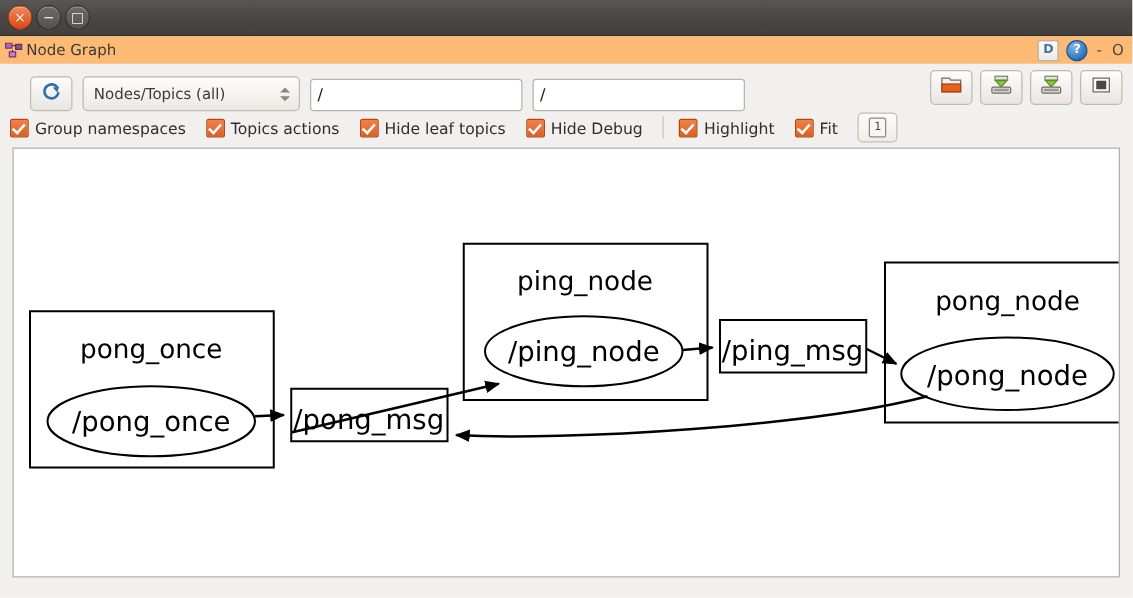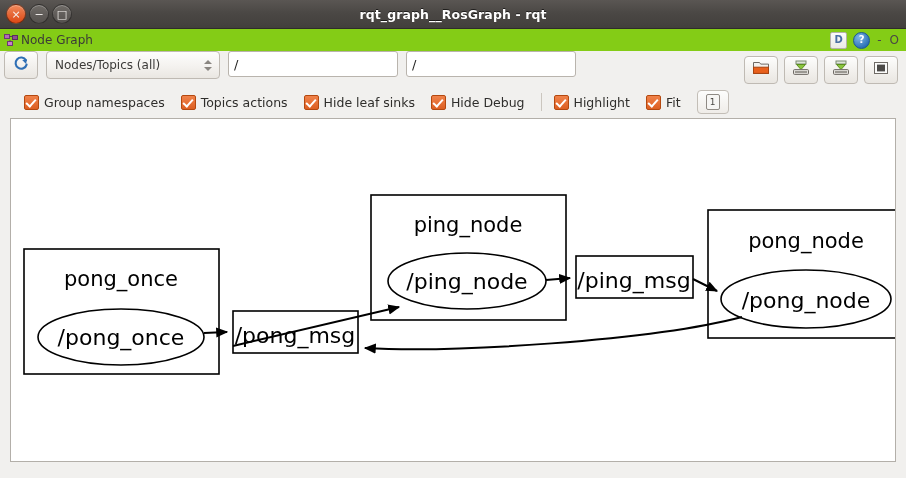--- a/index.html
+++ b/index.html
@@ -43,21 +43,21 @@
     position: absolute; left: 0; right: 0; text-align: center;
     font-size: 12.5px; font-weight: bold; color: #ffffff;
     letter-spacing: .1px;
     text-shadow: 0 -1px 0 rgba(0,0,0,.6);
     pointer-events: none;
   }
 
   
   .dockbar {
     height: 22px; flex: 0 0 auto;
-    background: #84cc16;
+    background: #fdba74;
     display: flex; align-items: center;
     padding: 0 6px 0 4px;
     position: relative;
   }
   .dock-left { display: flex; align-items: center; gap: 3px; }
   .dock-title { font-size: 12px; color: #3b3a38; }
   .dock-right {
     position: absolute; right: 6px; top: 0; height: 22px;
     display: flex; align-items: center; gap: 6px;
   }
@@ -78,22 +78,22 @@
     line-height: 1;
   }
   .dbtn-plain { font-size: 12px; color: #4a4845; line-height: 1; padding: 0 1px; }
 
   
   .ng-icon { width: 14px; height: 13px; display:block; }
 
   
   .toolbar {
     height: 38px; flex: 0 0 auto;
-    display: flex; align-items: flex-start;
-    padding: 0 4px;
+    display: flex; align-items: flex-end;
+    padding: 0 24px;
     gap: 8px;
     position: relative;
   }
   .tb-btn {
     width: 32px; height: 26px;
     border: 1px solid #bfbab3; border-radius: 4px;
     background: linear-gradient(to bottom,#fdfdfc 0%,#f3f1ee 50%,#e9e6e1 100%);
     display: flex; align-items: center; justify-content: center;
     box-shadow: 0 1px 0 rgba(255,255,255,.8) inset;
   }
@@ -119,21 +119,21 @@
   }
   .tb-right {
     position: absolute; right: 8px; top: 0; height: 38px;
     display: flex; align-items: center; gap: 6px;
   }
 
   
   .checkrow {
     height: 26px; flex: 0 0 auto;
     display: flex; align-items: center;
-    padding: 0 24px;
+    padding: 0 8px;
     gap: 0px;
     position: relative;
   }
   .cbitem { display: flex; align-items: center; gap: 5px; margin-right: 16px; }
   .cbox {
     width: 13px; height: 13px; border-radius: 2px;
     background: linear-gradient(to bottom,#f0824a,#dd5f22);
     border: 1px solid #b4480f;
     position: relative;
     flex: 0 0 auto;
@@ -193,21 +193,20 @@
       <div class="wbtn close">
         <span class="gl">×</span>
       </div>
       <div class="wbtn min">
         <span class="gl">−</span>
       </div>
       <div class="wbtn max">
         <span class="gl">□</span>
       </div>
     </div>
-    <div class="wtitle">rqt_graph__RosGraph - rqt</div>
   </div>
 
   <div class="dockbar">
     <div class="dock-left">
       <span>
         <svg class="ng-icon" viewBox="0 0 14 13" aria-hidden="true">
           <rect x="0.5" y="0.5" width="5" height="4" fill="#b36bb8" stroke="#6d3a72"></rect>
           <rect x="8.5" y="1.5" width="5" height="4" fill="#8e4f94" stroke="#59305d"></rect>
           <rect x="3.5" y="7.5" width="5" height="4" fill="#c77fcb" stroke="#6d3a72"></rect>
           <path d="M5.5 2.5 H8.5 M6 6 L6 7.5" stroke="#5c335f" fill="none"></path>
@@ -297,21 +296,21 @@
     </div>
 
     <div class="cbitem">
       <span class="cbox"></span>
       <span class="cblabel">Topics actions</span>
     </div>
 
 
     <div class="cbitem">
       <span class="cbox"></span>
-      <span class="cblabel">Hide leaf sinks</span>
+      <span class="cblabel">Hide leaf topics</span>
     </div>
 
     <div class="cbitem">
       <span class="cbox"></span>
       <span class="cblabel">Hide Debug</span>
     </div>
 
     <div class="vsep"></div>
 
     <div class="cbitem">

